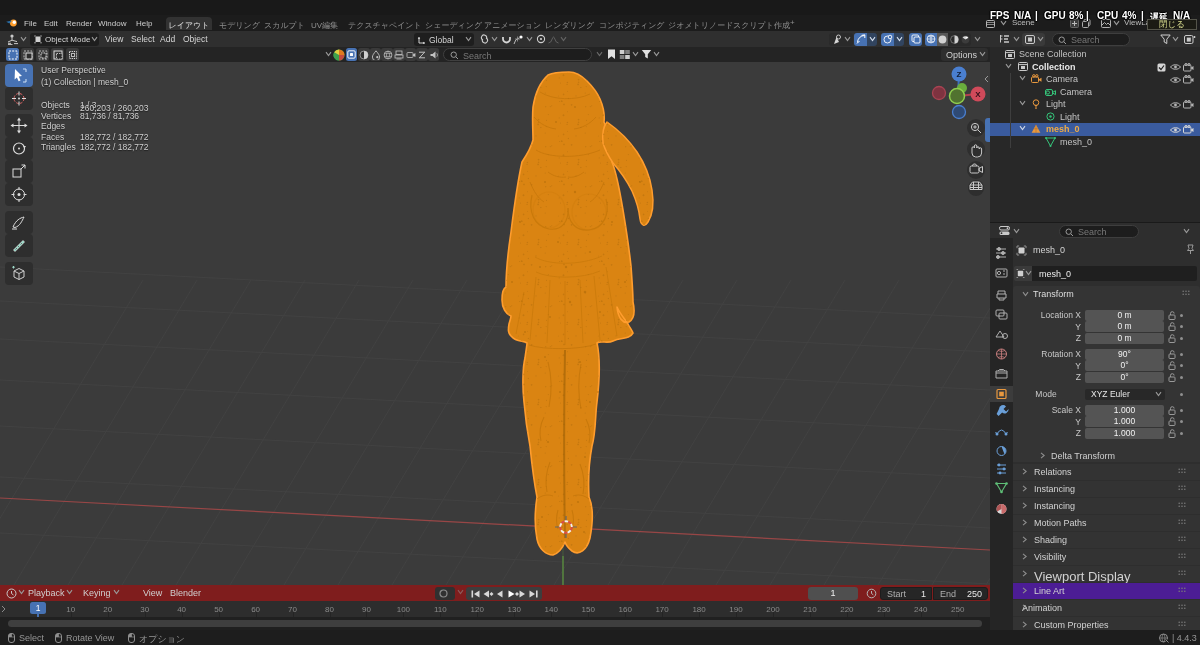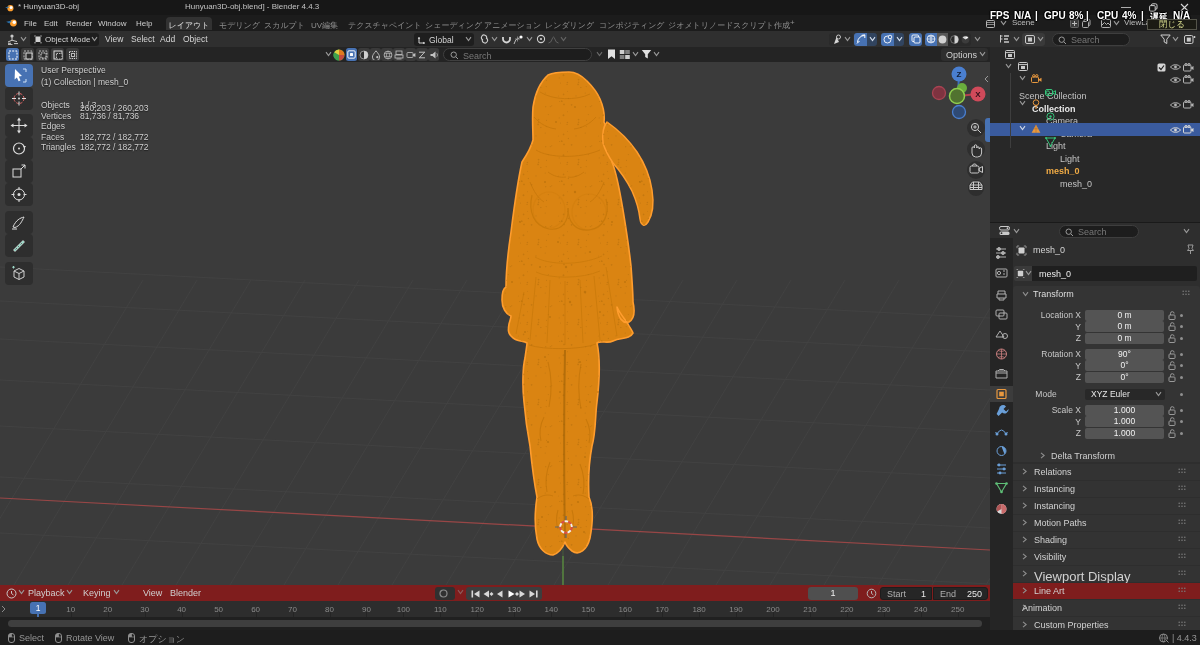--- a/index.html
+++ b/index.html
@@ -19,58 +19,41 @@
 #vp{left:0;top:62px;width:990px;height:523px;background:#3b3b3b;overflow:hidden;}
 #vpsvg{position:absolute;left:0;top:0;}
 .ovtext{position:absolute;color:#cfcfcf;font-size:8.5px;text-shadow:0 1px 1px rgba(0,0,0,.5);white-space:pre;}
 .tbtn{position:absolute;left:5px;width:28px;height:23px;background:#2e2e2e;border-radius:4px;}
 .tbtn.on{background:#4772b3;}
 .tbtn svg{position:absolute;left:5px;top:3px;}
 
 #rp{left:990px;top:31px;width:210px;height:599px;background:#282828;}
 #outhdr{left:990px;top:31px;width:210px;height:16px;background:#2e2e2e;}
 .orow{position:absolute;left:990px;width:210px;height:12.6px;color:#c3c3c3;font-size:9px;}
-.orow .nm{position:absolute;top:1px;margin-top:42px;}
+.orow .nm{position:absolute;top:1px;}
 #prophdr{left:990px;top:222px;width:210px;height:16px;background:#2e2e2e;border-top:1px solid #1a1a1a;}
 #propbody{left:990px;top:238px;width:210px;height:392px;background:#2e2e2e;}
 #tabstrip{left:990px;top:238px;width:23px;height:392px;background:#252525;}
 
 #tl1{left:0;top:585px;width:990px;height:16px;background:#7f1d1d;color:#d0d0d0;font-size:9px;}
 #tl2{left:0;top:601px;width:990px;height:16px;background:#2d2d2d;}
 #tl3{left:0;top:617px;width:990px;height:13px;background:#202020;}
 #status{left:0;top:630px;width:1200px;height:15px;background:#1d1d1d;color:#969696;font-size:9px;}
 .fnum{position:absolute;top:3.5px;color:#8a8a8a;font-size:8px;transform:translateX(-50%);}
 
 #fps{left:983px;top:10px;width:217px;height:13px;color:#fff;font-weight:bold;font-size:10px;z-index:60;
   text-shadow:-1px 0 1px #000,1px 0 1px #000,0 -1px 1px #000,0 1px 1px #000;}
 #tip{left:1147px;top:19px;width:50px;height:11px;background:#1b1b14;border:1px solid #54544a;z-index:61;
   color:#d8dc8e;font-size:8.5px;line-height:9px;text-align:center;}
 .ic{position:absolute;}
 .chev{position:absolute;color:#9a9a9a;font-size:7px;}
 </style></head>
 <body>
 <div id="page">
 
-<div class="abs" id="titlebar">
-  <svg class="ic" style="left:5px;top:3px" width="10" height="10" viewBox="0 0 10 10">
-        <circle cx="5.4" cy="5.2" r="3.1" fill="#ff9e2c"></circle>
-        <circle cx="6.1" cy="4.6" r="1.5" fill="#fff"></circle>
-        <path d="M0.2 4.2 L4.5 3.4 L2.5 5.6 Z" fill="#2a6fa8"></path>
-      </svg>
-  <span class="abs" style="left:18px;top:2px">* Hunyuan3D-obj</span>
-  <span class="abs" style="left:185px;top:2px;color:#c4c4c4">Hunyuan3D-obj.blend] - Blender 4.4.3</span>
-  <span class="abs" style="left:1121px;top:1px;color:#d8d8d8;font-size:10px">—</span>
-  <svg class="ic" style="left:1149px;top:3px" width="9" height="9" viewBox="0 0 9 9">
-        <rect x="2.4" y="0.8" width="5.6" height="5.6" rx="1.4" fill="none" stroke="#d0d0d0" stroke-width="1"></rect>
-        <rect x="0.6" y="2.6" width="5.6" height="5.6" rx="1" fill="#171717" stroke="#d0d0d0" stroke-width="1"></rect>
-      </svg>
-  <svg class="ic" style="left:1180px;top:3px" width="9" height="9" viewBox="0 0 9 9">
-        <path d="M1 1 L8 8 M8 1 L1 8" stroke="#d8d8d8" stroke-width="1.1"></path>
-      </svg>
-</div>
 
 <div class="abs" id="topbar">
   <svg class="ic" style="left:6px;top:2px" width="13" height="12" viewBox="0 0 13 12">
         <circle cx="7.4" cy="6" r="3.4" fill="#ff9e2c"></circle>
         <circle cx="8.3" cy="5.2" r="1.7" fill="#fff"></circle>
         <path d="M0.2 4.8 L6 3.6 L3.4 6.6 Z" fill="#2a6fa8"></path>
       </svg>
   <span class="abs menu" style="left:24px;top:3.5px">File</span>
   <span class="abs menu" style="left:44px;top:3.5px">Edit</span>
   <span class="abs menu" style="left:66px;top:3.5px">Render</span>
@@ -1129,21 +1112,21 @@
             <g fill="#7a7a7a">
               <circle cx="1.2" cy="1.2" r="0.8"></circle>
               <circle cx="4" cy="1.2" r="0.8"></circle>
               <circle cx="6.8" cy="1.2" r="0.8"></circle>
               <circle cx="1.2" cy="4.2" r="0.8"></circle>
               <circle cx="4" cy="4.2" r="0.8"></circle>
               <circle cx="6.8" cy="4.2" r="0.8"></circle>
             </g>
           </svg></span>
       </div>
-      <div class="abs" style="left:23px;top:345px;width:187px;height:16px;background:#7f1d1d">
+      <div class="abs" style="left:23px;top:345px;width:187px;height:16px;background:#4c1d95">
         <span class="abs" style="left:9px;top:3.5px;color:#8f8f8f;font-size:8px"><svg width="5" height="7" viewBox="0 0 5 7">
             <path d="M1 0.8 L4.2 3.5 L1 6.2" fill="none" stroke="currentColor" stroke-width="1.1"></path>
           </svg></span>
         <span class="abs" style="left:21px;top:3px;color:#d2d2d2;font-size:9px">Line Art</span>
         <span class="abs" style="left:165px;top:3px;color:#6e6e6e;font-size:8px"><svg width="8" height="6" viewBox="0 0 8 6">
             <g fill="#7a7a7a">
               <circle cx="1.2" cy="1.2" r="0.8"></circle>
               <circle cx="4" cy="1.2" r="0.8"></circle>
               <circle cx="6.8" cy="1.2" r="0.8"></circle>
               <circle cx="1.2" cy="4.2" r="0.8"></circle>

